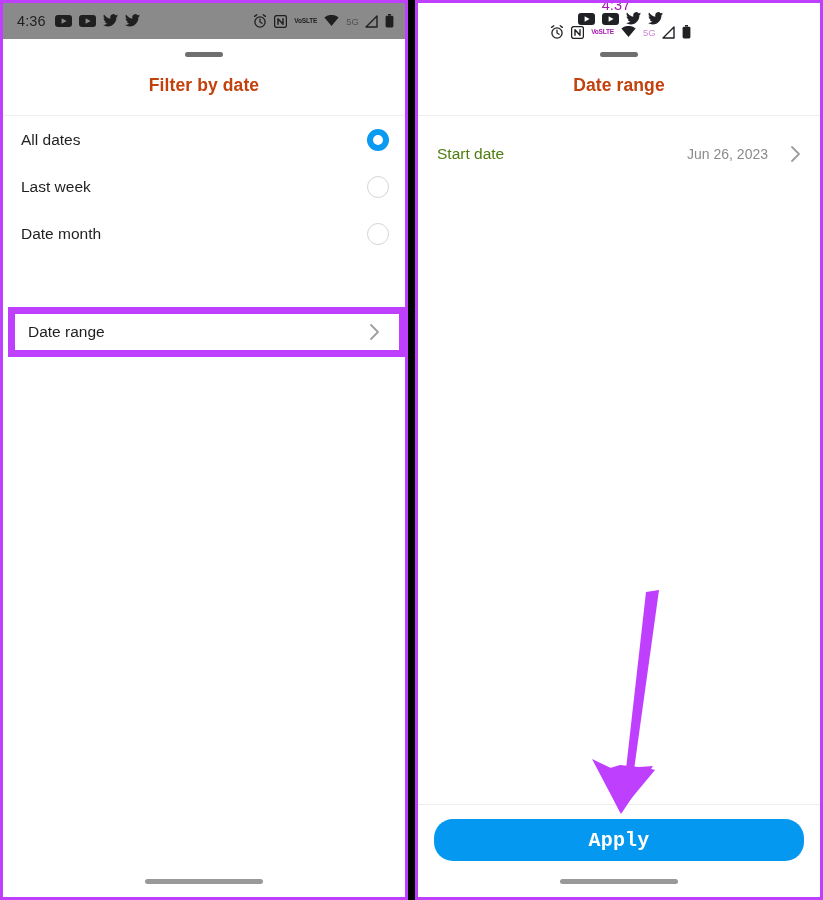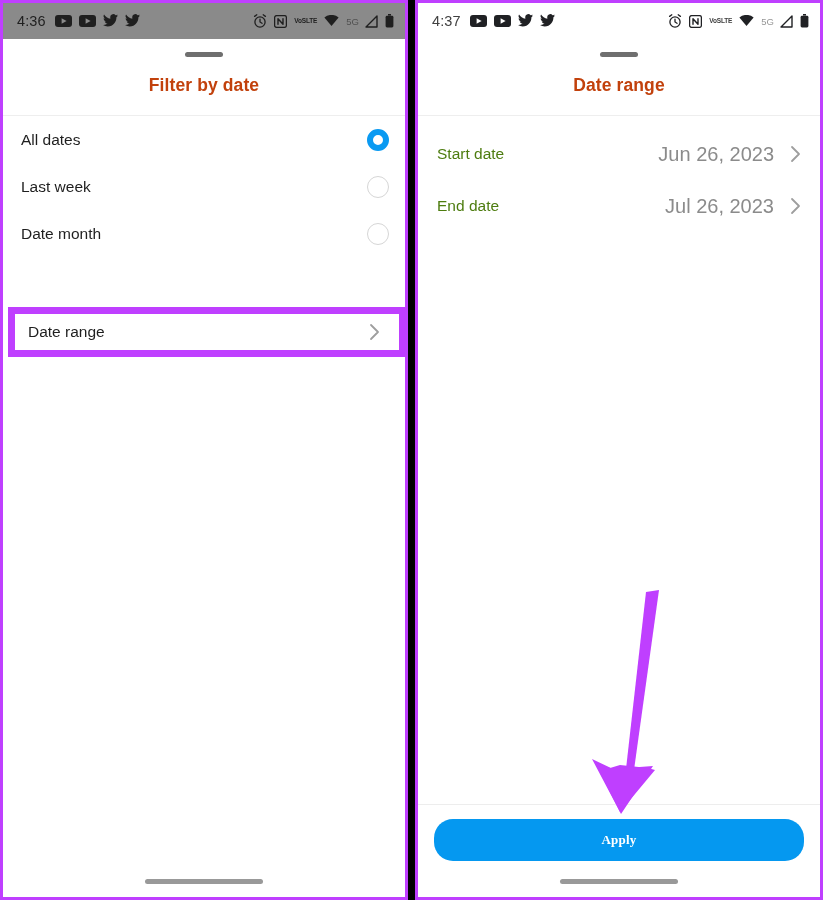--- a/index.html
+++ b/index.html
@@ -41,21 +41,21 @@
     height: 36px;
     display: flex;
     align-items: center;
     padding: 0 11px 0 14px;
     box-sizing: border-box;
     font-size: 14.5px;
     letter-spacing: 0.1px;
     justify-content: flex-end;
   }
   .statusbar.dim  { background: #8a8a8a; color: #1f1f1f; }
-  .statusbar.lite { background: #ffffff; color: #404040; }
+  .statusbar.lite { background: #ffffff; color: #a21caf; flex-direction: column; }
 
   .sb-time { font-size: 14.5px; margin-right: 9px; line-height: 1; }
   .sb-left-icons { display: flex; align-items: center; gap: 7px; }
   .sb-spacer { flex: 1; }
   .sb-right-icons { display: flex; align-items: center; gap: 7px; }
 
   .ic { display: inline-flex; align-items: center; justify-content: center; }
   .ic svg { display: block; }
 
   .yt-ic  { width: 17px; height: 12px; }
@@ -147,45 +147,45 @@
 
   
   .date-row {
     height: 52px;
     display: flex;
     align-items: center;
     padding: 0 19px 0 19px;
     box-sizing: border-box;
   }
   .date-label { font-size: 15.5px; color: #4d7c0f; }
-  .date-value { font-size: 20px; color: #8b8b8b; margin-right: 16px; }
+  .date-value { font-size: 14px; color: #8b8b8b; margin-right: 22px; }
 
   
   .bottom-rule {
     position: absolute;
     left: 0; right: 0;
     bottom: 92px;
     height: 1px;
     background: #ededed;
   }
   .apply-button {
     position: absolute;
     left: 16px; right: 16px;
     bottom: 36px;
     height: 42px;
     border-radius: 19px;
     background: #0598f0;
     color: #ffffff;
-    font-size: 13px;
+    font-size: 20px;
     font-weight: bold;
     display: flex;
     align-items: center;
     justify-content: center;
     border: none;
-    font-family: Liberation Serif, serif;
+    font-family: Liberation Mono, monospace;
     letter-spacing: 0.2px;
   }
 
   .home-indicator {
     position: absolute;
     bottom: 13px;
     left: 50%;
     transform: translateX(-50%);
     width: 118px;
     height: 5px;
@@ -391,30 +391,20 @@
         <span class="date-label">Start date</span>
         <span class="row-spacer"></span>
         <span class="date-value">Jun 26, 2023</span>
         <span class="ic chev">
           <svg class="chev" viewBox="0 0 11 18">
               <path d="M2 2 L9 9 L2 16"></path>
             </svg>
         </span>
       </div>
 
-      <div class="date-row">
-        <span class="date-label">End date</span>
-        <span class="row-spacer"></span>
-        <span class="date-value">Jul 26, 2023</span>
-        <span class="ic chev">
-          <svg class="chev" viewBox="0 0 11 18">
-              <path d="M2 2 L9 9 L2 16"></path>
-            </svg>
-        </span>
-      </div>
 
       <div class="bottom-rule"></div>
       <button class="apply-button">Apply</button>
       <div class="home-indicator"></div>
     </div>
   </div>
 
   <svg class="arrow-overlay" viewBox="0 0 823 900">
     <g>
       <path d="M659 590 L634 770 L626 769 L646 592 Z" fill="#bf3fff"></path>

